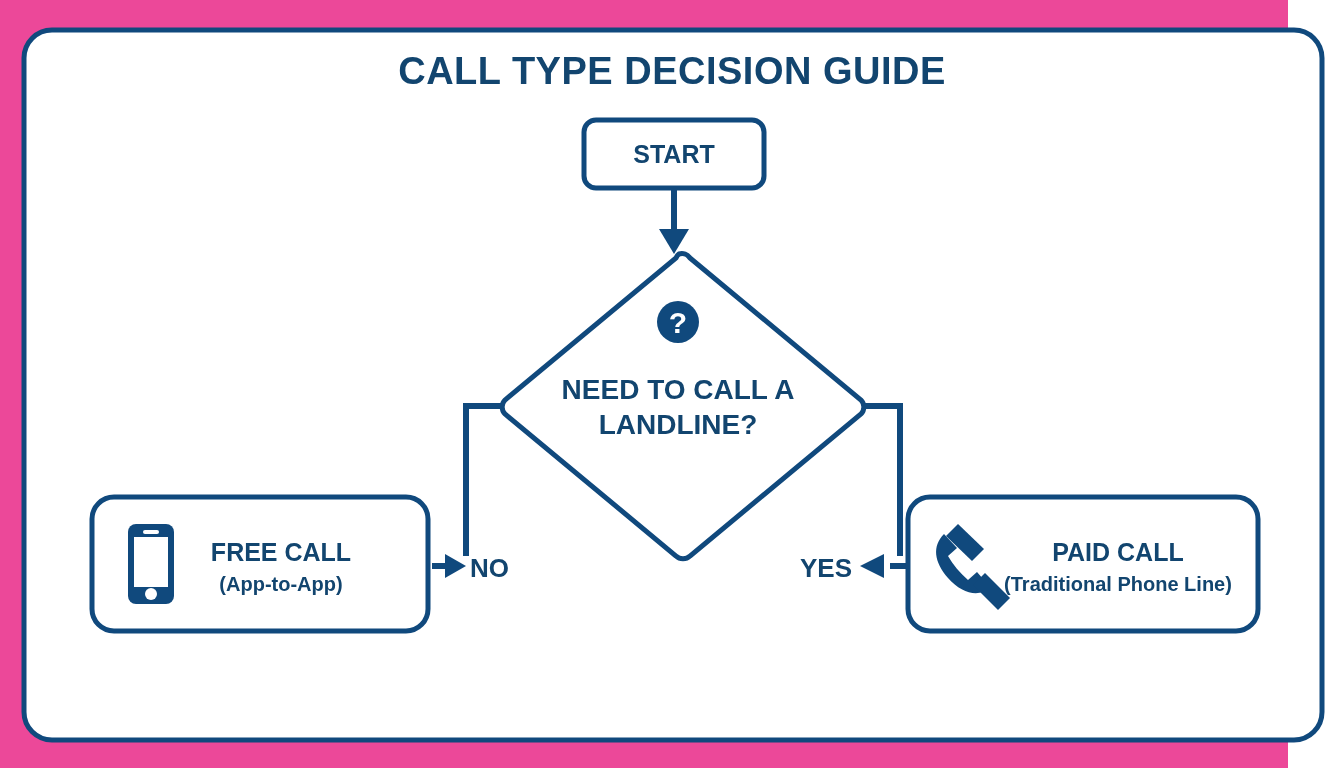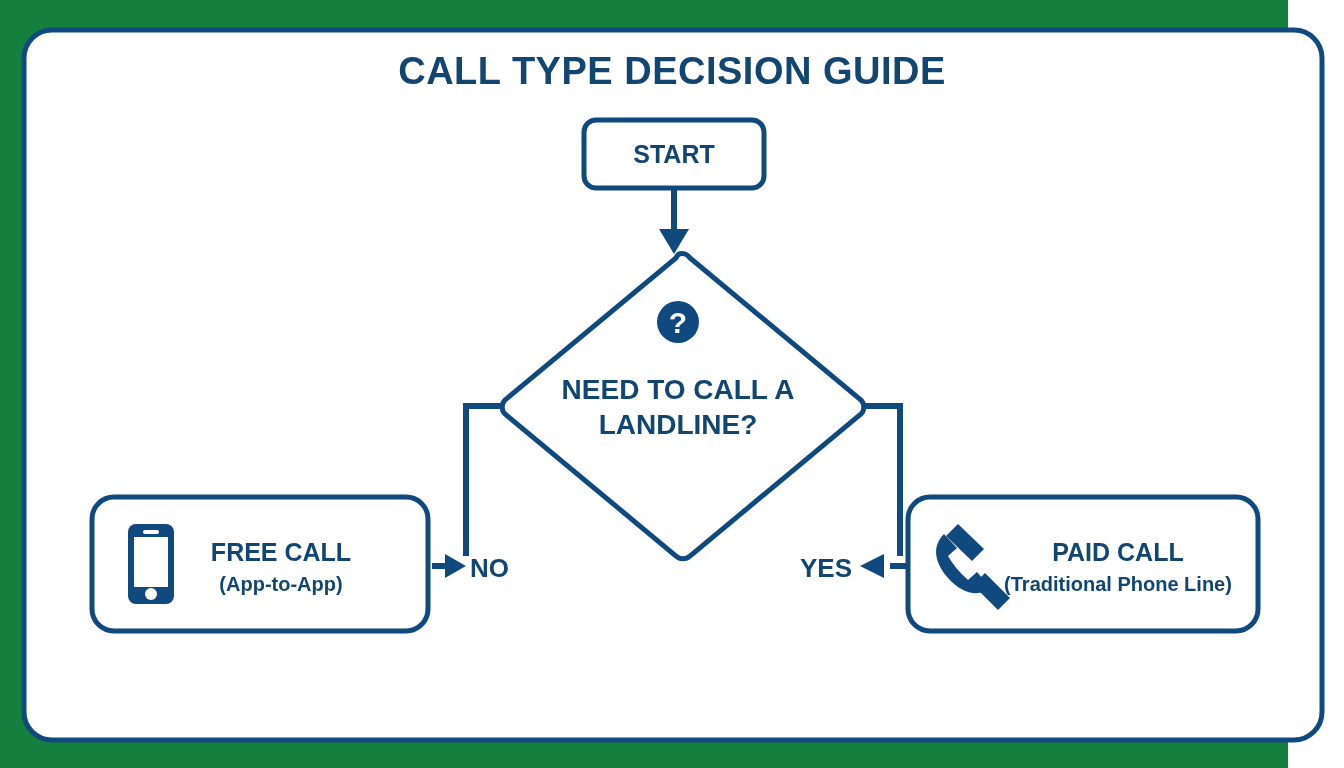--- a/index.html
+++ b/index.html
@@ -10,21 +10,21 @@
   body {
     width: 1344px;
     height: 768px;
     font-family: "Liberation Sans", sans-serif;
     overflow: hidden;
   }
   #stage {
     position: relative;
     width: 1288px;
     height: 768px;
-    background: #15803d;
+    background: #ec4899;
   }
   svg#diagram {
     position: absolute;
     top: 0;
     left: 0;
     width: 1344px;
     height: 768px;
     display: block;
   }
   .stroke-shape {

